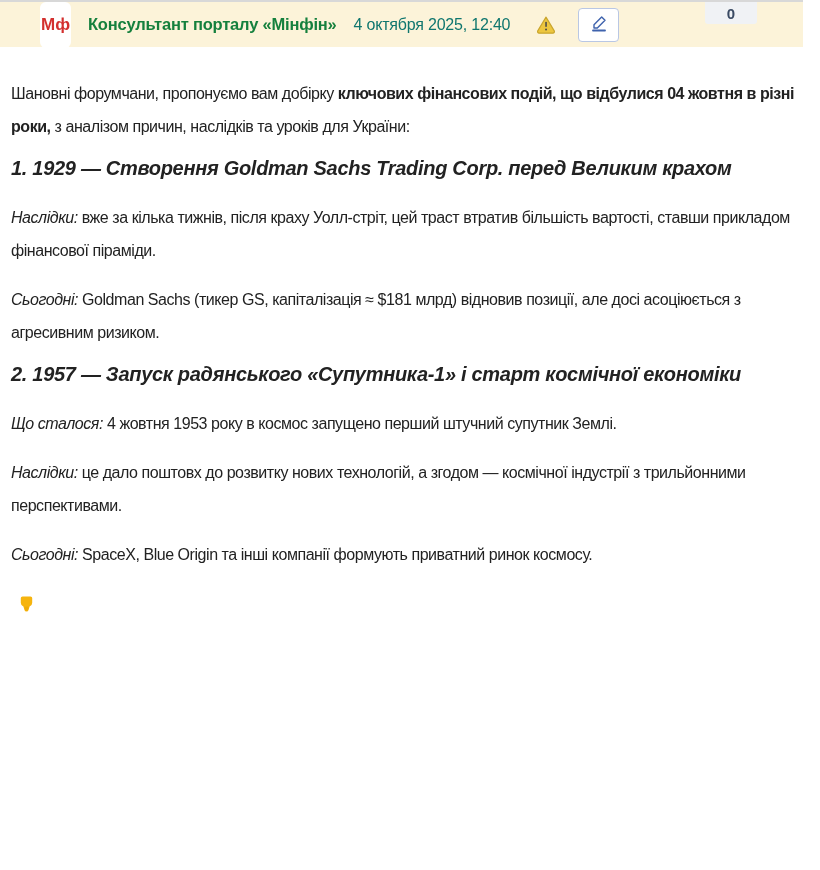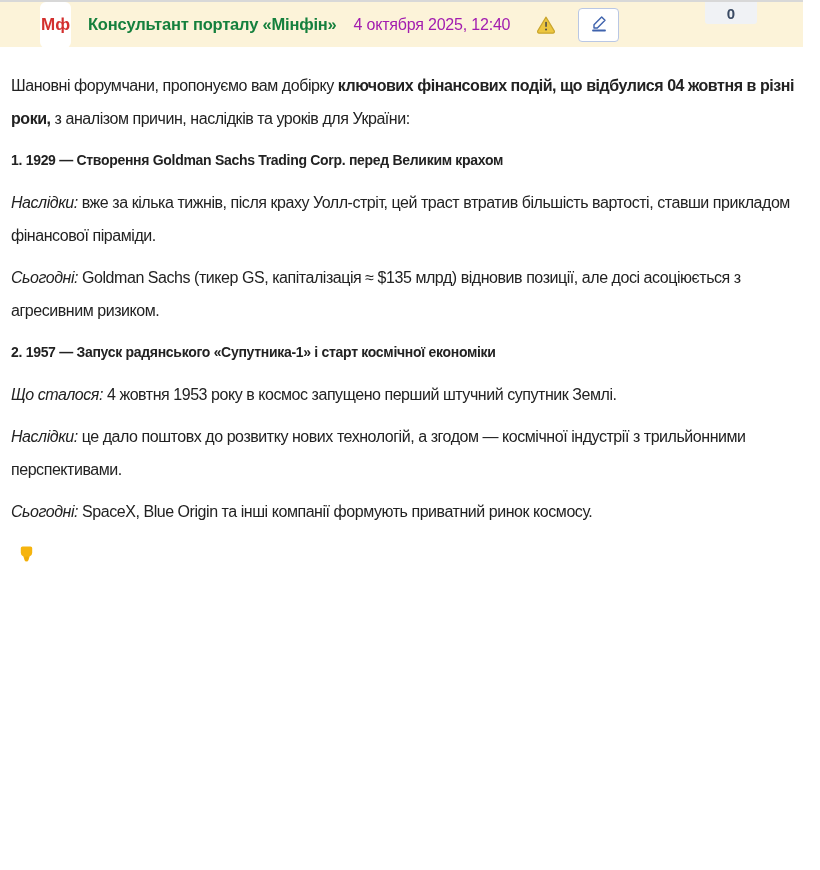--- a/index.html
+++ b/index.html
@@ -38,21 +38,21 @@
     margin-left:17px;
     color:#15803d;
     font-weight:700;
     font-size:16.5px;
     text-decoration:none;
     cursor:pointer;
     letter-spacing:-0.2px;
   }
   .date {
     margin-left:17px;
-    color:#a21caf;
+    color:#0f766e;
     font-size:16px;
     letter-spacing:-0.2px;
   }
   .warn-wrap { margin-left:26px; display:flex; align-items:center; cursor:pointer; }
   .edit-btn {
     margin-left:22px;
     width:41px; height:34px;
     background:#ffffff;
     border:1px solid #b9c7e4;
     border-radius:4px;
@@ -72,25 +72,26 @@
     border-radius:0 0 3px 3px;
   }
   
   .post-body {
     padding:14px 7px 18px 11px;
     font-size:16px;
     line-height:33px;
     letter-spacing:-0.45px;
     color:#222;
   }
-  .post-body p { margin:8px 0 9px; }
+  .post-body p { margin:16px 0 9px; }
   .intro strong { font-weight:700; }
   .section-heading {
     font-weight:700;
-    font-size:14px;
+    font-style:italic;
+    font-size:20px;
     letter-spacing:-0.3px;
     margin:3px 0 9px !important;
   }
   .lbl { font-style:italic; }
   .footer-line { font-style:italic; }
   .hand-icon { display:inline-block; vertical-align:-4px; margin-left:6px; }
 </style>
 </head>
 <body>
 
@@ -122,21 +123,21 @@
     </div>
   </div>
 
   <div class="post-body">
 
     <p class="intro"><span>Шановні форумчани, пропонуємо вам добірку </span><strong>ключових фінансових подій, що відбулися 04 жовтня в різні роки,</strong><span> з аналізом причин, наслідків та уроків для України:</span></p>
 
     <p class="section-heading">1. 1929 — Створення Goldman Sachs Trading Corp. перед Великим крахом</p>
 
     <p><em class="lbl">Наслідки:</em><span> вже за кілька тижнів, після краху Уолл-стріт, цей траст втратив більшість вартості, ставши прикладом фінансової піраміди.</span></p>
-    <p><em class="lbl">Сьогодні:</em><span> Goldman Sachs (тикер GS, капіталізація ≈ $135 млрд) відновив позиції, але досі асоціюється з агресивним ризиком.</span></p>
+    <p><em class="lbl">Сьогодні:</em><span> Goldman Sachs (тикер GS, капіталізація ≈ $181 млрд) відновив позиції, але досі асоціюється з агресивним ризиком.</span></p>
 
     <p class="section-heading">2. 1957 — Запуск радянського «Супутника-1» і старт космічної економіки</p>
 
     <p><em class="lbl">Що сталося:</em><span> 4 жовтня 1953 року в космос запущено перший штучний супутник Землі.</span></p>
     <p><em class="lbl">Наслідки:</em><span> це дало поштовх до розвитку нових технологій, а згодом — космічної індустрії з трильйонними перспективами.</span></p>
     <p><em class="lbl">Сьогодні:</em><span> SpaceX, Blue Origin та інші компанії формують приватний ринок космосу.</span></p>
 
     <p class="footer-line"><span class="hand-icon">
       <svg width="19" height="19" viewBox="0 0 24 24">
         <path fill="#f6b40e" d="M7 3 h10 a2.2 2.2 0 0 1 2.2 2.2 v5.8 a5.2 5.2 0 0 1 -3.3 4.85 L14.6 20.2 a2.7 2.7 0 0 1 -5.2 0 L8.1 15.85 A5.2 5.2 0 0 1 4.8 11 V5.2 A2.2 2.2 0 0 1 7 3 Z"></path>

